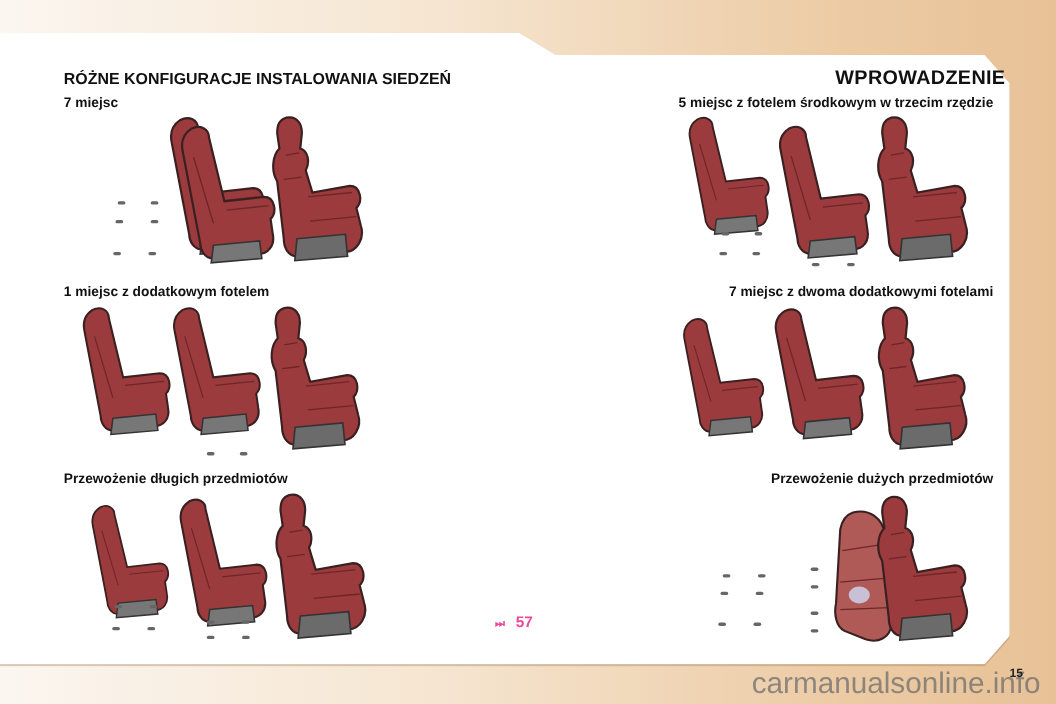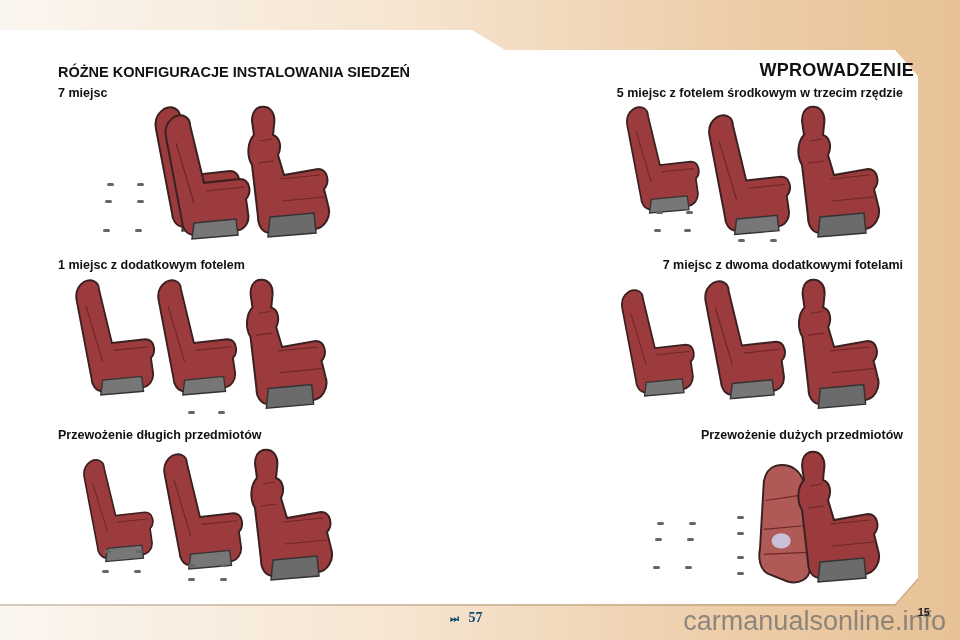--- a/index.html
+++ b/index.html
@@ -26,22 +26,22 @@
     position: absolute; left: 58px; top: 64px;
     font-size: 14.5px; font-weight: bold; color: #111;
   }
   .cfg-label { position: absolute; font-size: 12.5px; font-weight: bold; color: #111; white-space: nowrap; }
   .left-label { left: 58px; }
   .right-label { right: 57px; }
   .fig { position: absolute; }
   .seat { position: absolute; }
   .anchor { position: absolute; width: 7px; height: 3px; background: #666; border-radius: 2px; }
   .ref {
-    position: absolute; left: 450px; top: 610px;
-    font-size: 14px; font-weight: bold; color: #0c4a6e; font-family: Liberation Serif, serif;
+    position: absolute; left: 450px; top: 557px;
+    font-size: 14px; font-weight: bold; color: #ec4899;
   }
   .ref-icon { font-size: 10px; margin-right: 6px; }
   .page-number {
     position: absolute; right: 30px; top: 606px;
     font-size: 11px; font-weight: bold; color: #222;
   }
   .watermark {
     position: absolute; right: 14px; top: 606px;
     font-size: 27px; color: rgba(110,110,110,0.75);
   }

